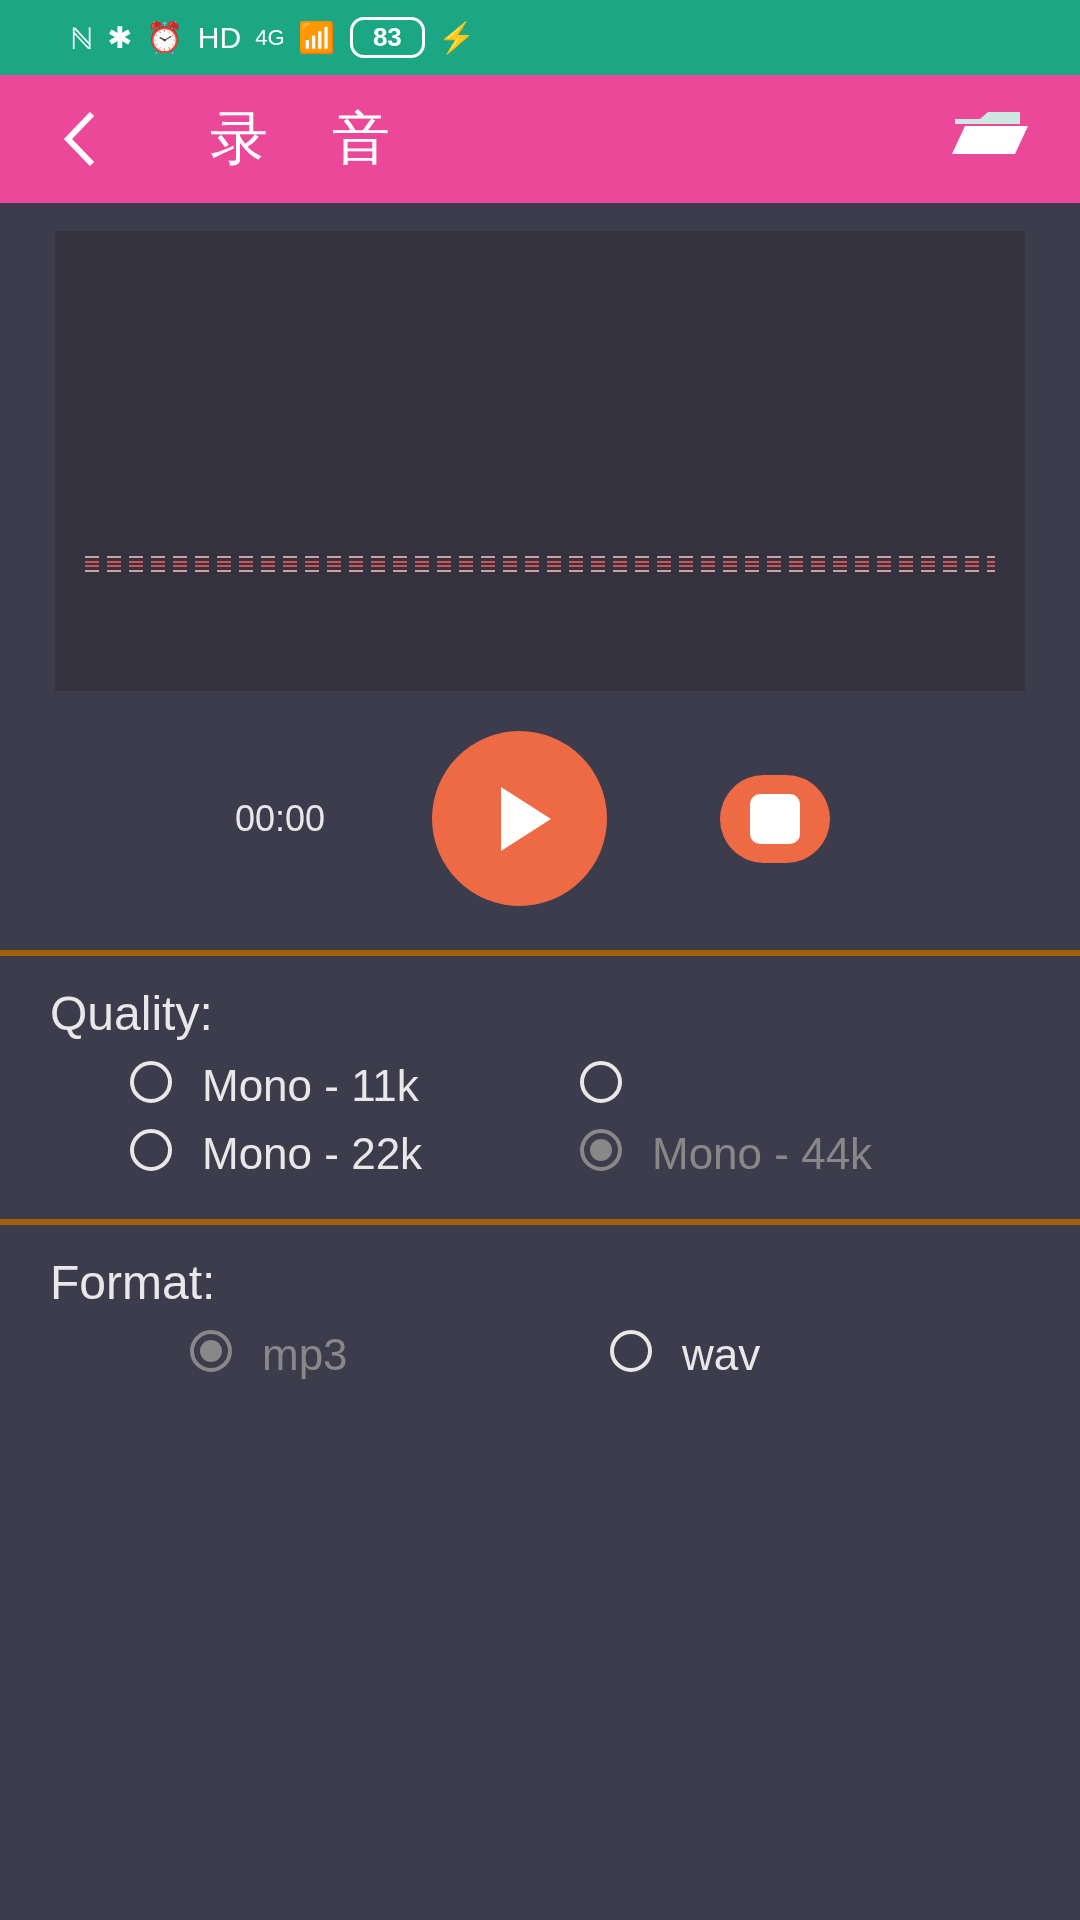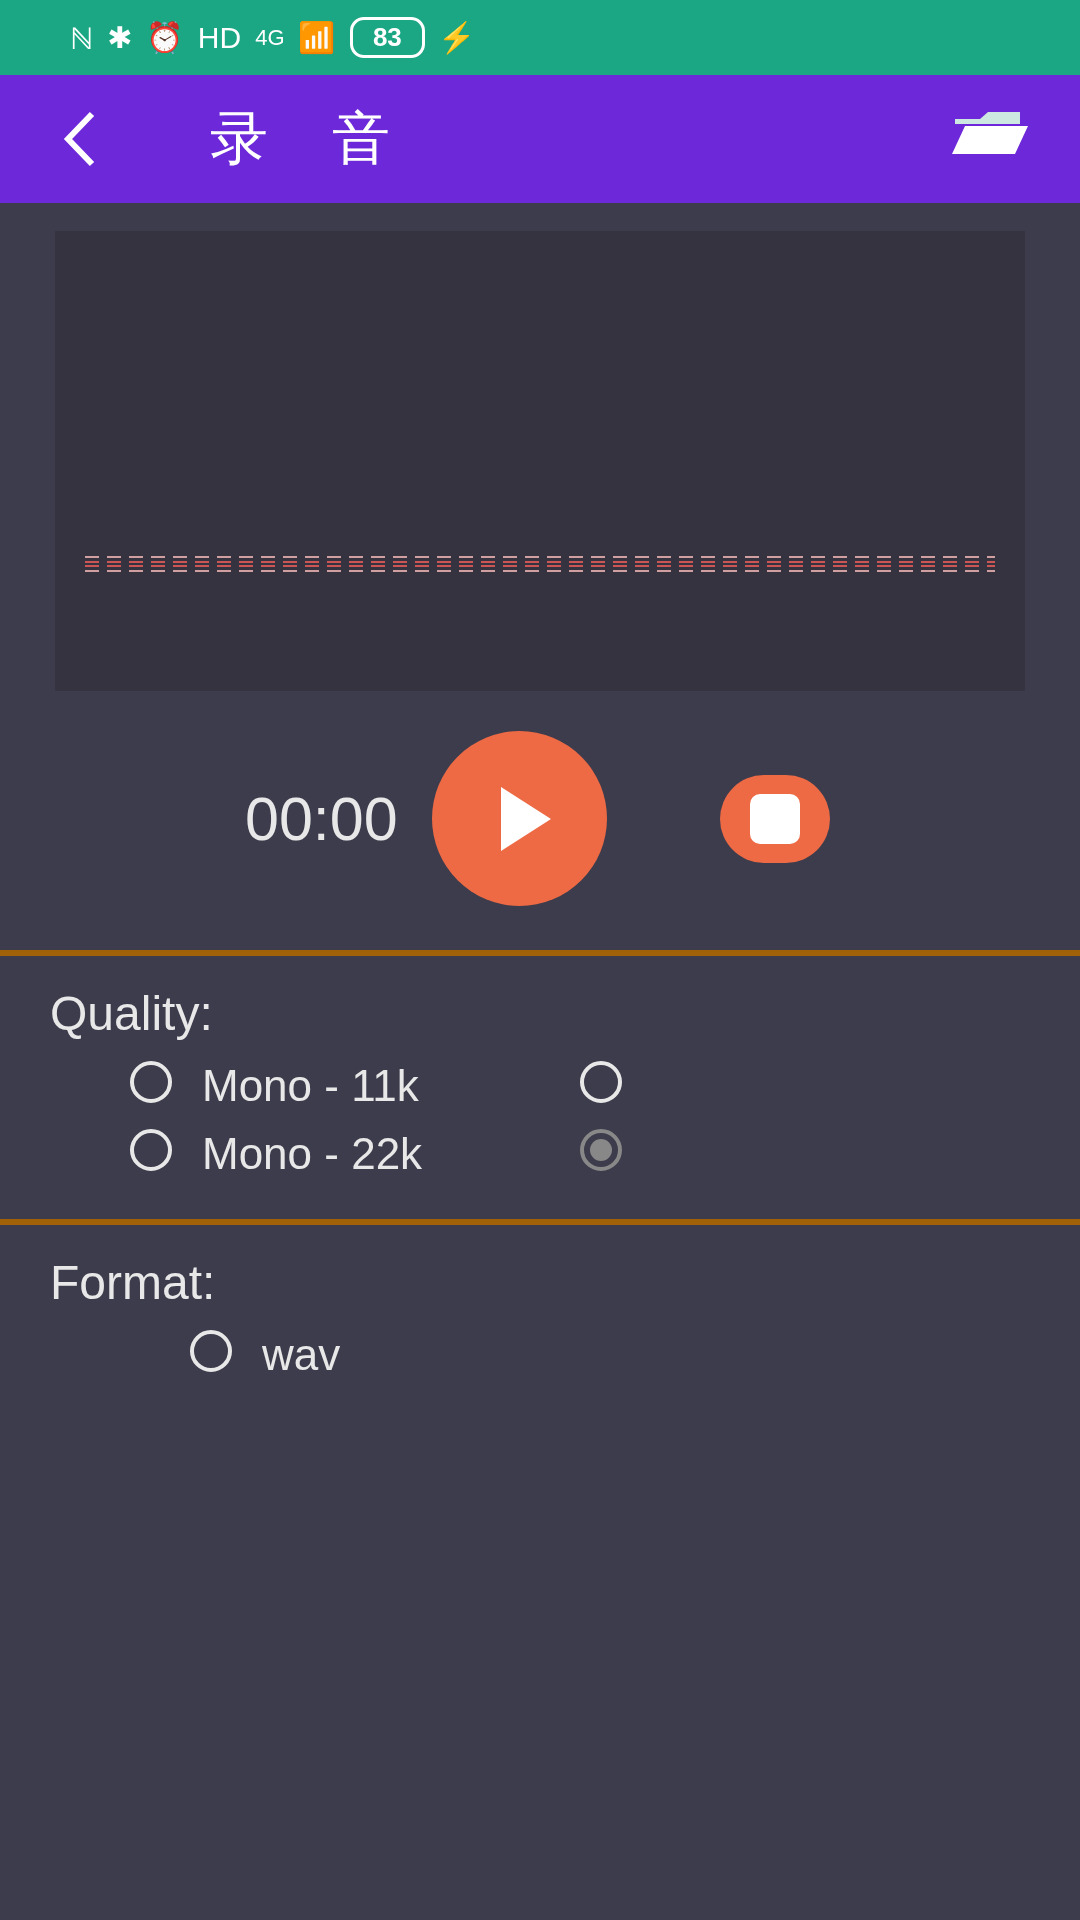--- a/index.html
+++ b/index.html
@@ -22,21 +22,21 @@
     }
     .status-left { display: flex; align-items: center; gap: 16px; }
     .status-right { display: flex; align-items: center; gap: 14px; }
     .status-icon { width: 50px; height: 50px; border-radius: 10px; display: flex; align-items: center; justify-content: center; font-size: 28px; }
     .status-icon.red { background: white; }
     .status-icon.green { background: #8ab8a0; }
     .status-icon.yellow { background: #ffb800; }
     .status-icon.blue { background: #3b82f6; }
     .header {
       height: 128px;
-      background: #6d28d9;
+      background: #ec4899;
       display: flex;
       align-items: center;
       padding: 0 50px;
       position: relative;
     }
     .back-btn {
       width: 60px;
       height: 60px;
       display: flex;
       align-items: center;
@@ -84,23 +84,23 @@
       display: flex;
       align-items: center;
       justify-content: center;
       margin-top: 40px;
       gap: 50px;
       position: relative;
       height: 175px;
     }
     .time-display {
       color: #e8e8e8;
-      font-size: 61px;
-      position: absolute;
-      left: 245px;
+      font-size: 36px;
+      position: absolute;
+      left: 235px;
     }
     .play-btn {
       width: 175px;
       height: 175px;
       border-radius: 50%;
       background: #ed6a45;
       display: flex;
       align-items: center;
       justify-content: center;
       cursor: pointer;
@@ -254,25 +254,30 @@
     </div>
     <div class="radio-item">
       <div class="radio-circle"></div>
     </div>
     <div class="radio-item">
       <div class="radio-circle"></div>
       <div class="radio-label">Mono - 22k</div>
     </div>
     <div class="radio-item">
       <div class="radio-circle selected"></div>
+      <div class="radio-label selected">Mono -  44k</div>
     </div>
   </div>
 </div>
 
 <div class="section" style="margin-top:10px">
   <div class="section-label">Format:</div>
   <div class="format-grid">
     <div class="radio-item">
+      <div class="radio-circle selected"></div>
+      <div class="radio-label selected">mp3</div>
+    </div>
+    <div class="radio-item">
       <div class="radio-circle"></div>
       <div class="radio-label">wav</div>
     </div>
   </div>
 </div>
 
 </body></html>

